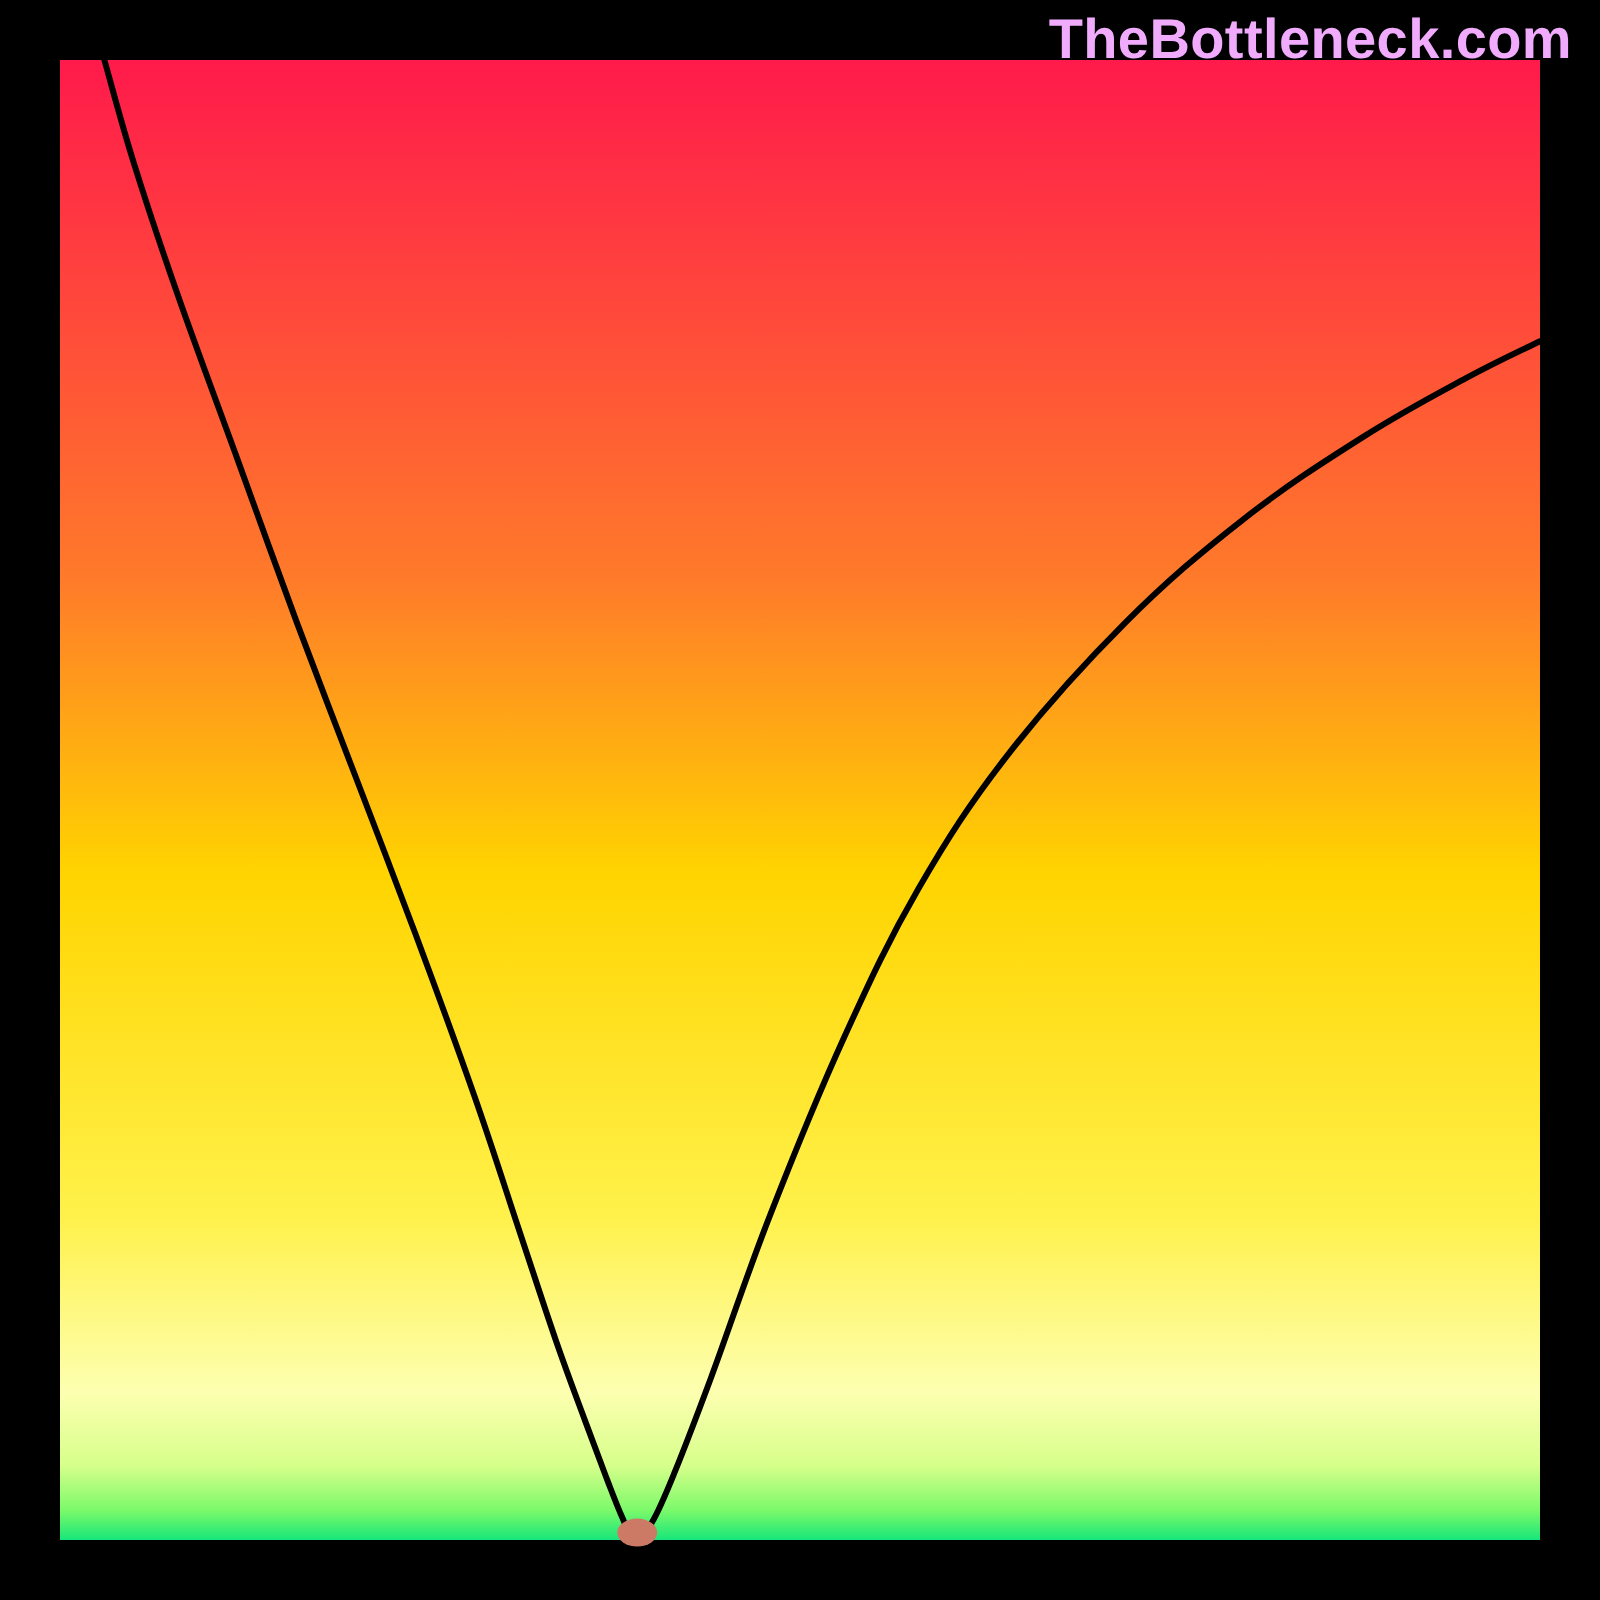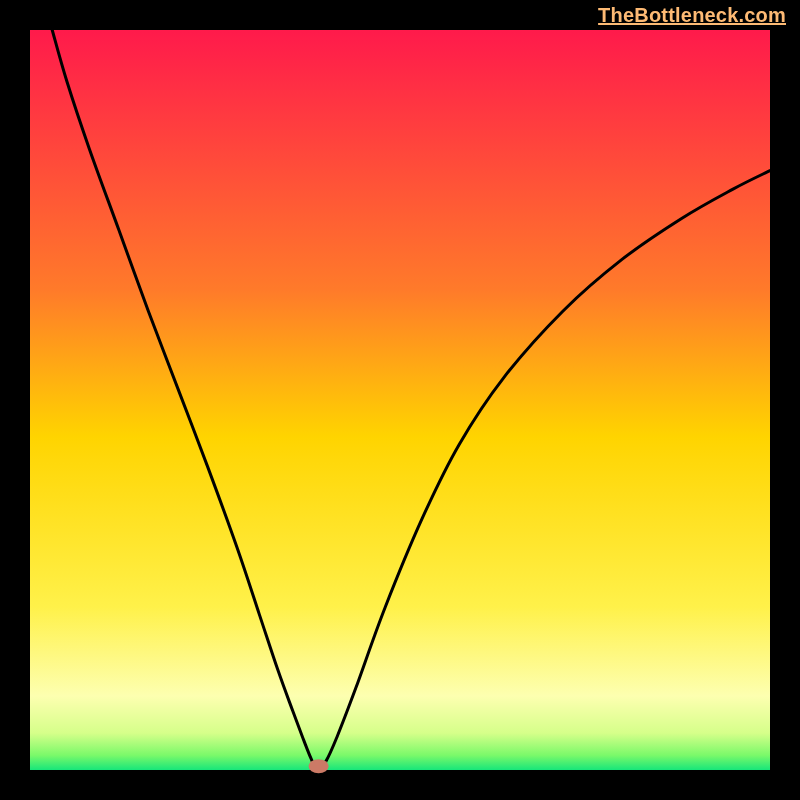--- a/index.html
+++ b/index.html
@@ -14,27 +14,26 @@
   .stage {
     position: relative;
     width: 800px;
     height: 800px;
     background: #000;
   }
   .watermark {
     position: absolute;
     top: 4px;
     right: 14px;
-    color: #fdba74;
-    font-size: 20px;
+    color: #f0abfc;
+    font-size: 28px;
     font-weight: 600;
     letter-spacing: 0.2px;
     z-index: 40;
     user-select: none;
-    text-decoration: underline;
   }
   svg.plot {
     position: absolute;
     left: 0;
     top: 0;
     width: 800px;
     height: 800px;
     display: block;
   }
 </style>

